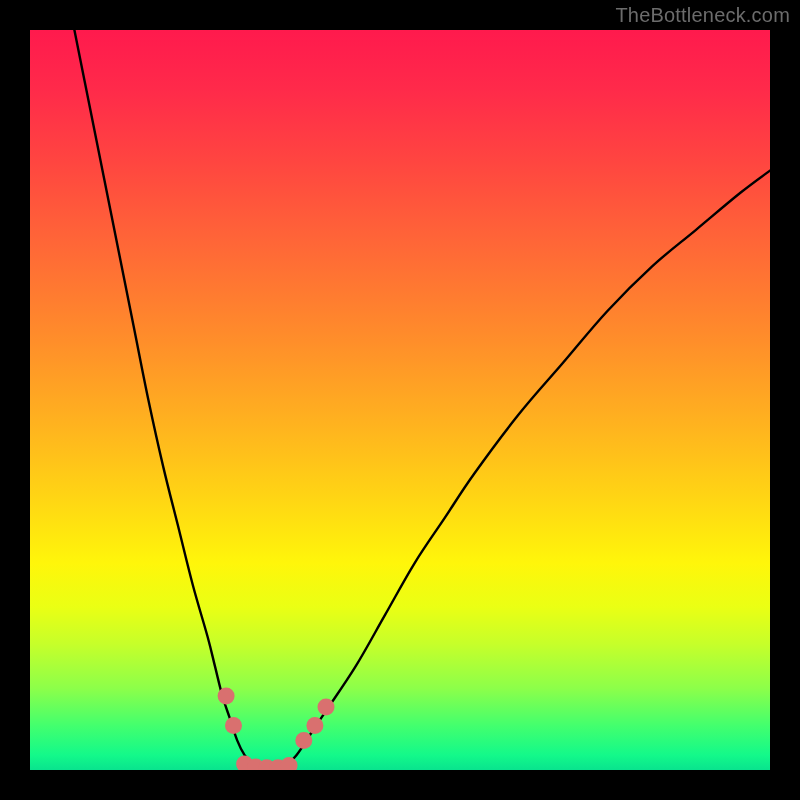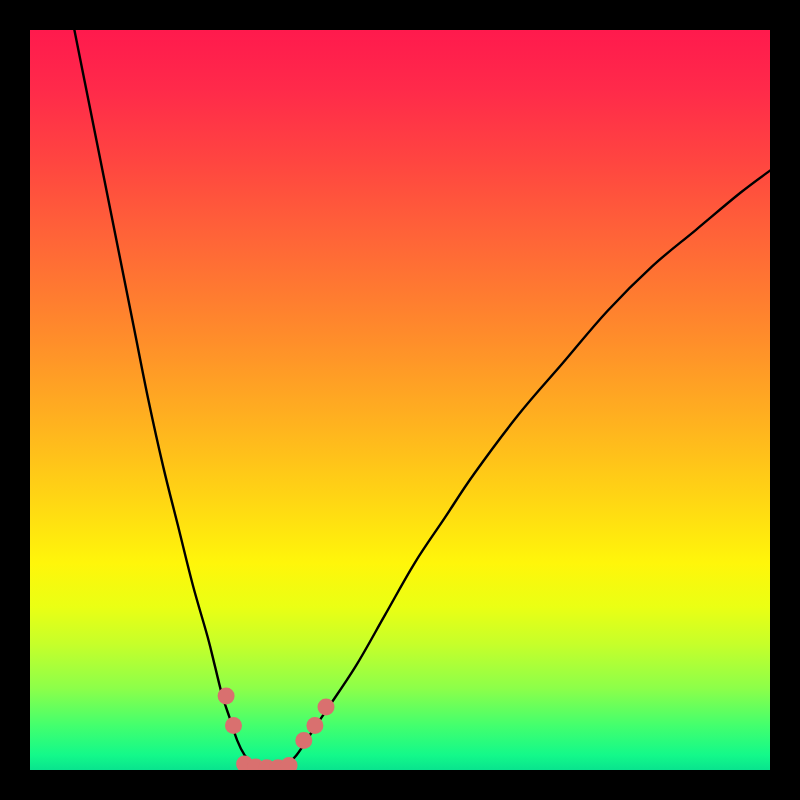--- a/index.html
+++ b/index.html
@@ -56,20 +56,21 @@
     left: 0;
     top: 0;
     width: 740px;
     height: 740px;
   }
 </style>
 </head>
 <body>
 
 <div class="frame">
+  <div class="watermark">TheBottleneck.com</div>
 
   <div class="plot">
     <svg class="overlay" viewBox="0 0 740 740" preserveAspectRatio="none">
       <g id="curves">
           <path d="M 44.40 0.00 C 47.06 13.32, 53.87 47.36, 59.20 74.00 C 64.53 100.64, 68.67 121.36, 74.00 148.00 C 79.33 174.64, 83.47 195.36, 88.80 222.00 C 94.13 248.64, 98.27 269.36, 103.60 296.00 C 108.93 322.64, 113.07 344.69, 118.40 370.00 C 123.73 395.31, 127.87 413.96, 133.20 436.60 C 138.53 459.24, 142.67 474.49, 148.00 495.80 C 153.33 517.11, 157.47 535.02, 162.80 555.00 C 168.13 574.98, 173.60 592.15, 177.60 606.80 C 181.60 621.45, 182.34 625.74, 185.00 636.40 C 187.66 647.06, 189.74 656.68, 192.40 666.00 C 195.06 675.32, 197.14 680.21, 199.80 688.20 C 202.46 696.19, 204.54 703.74, 207.20 710.40 C 209.86 717.06, 211.94 721.20, 214.60 725.20 C 217.26 729.20, 219.34 729.94, 222.00 732.60 C 224.66 735.26, 228.07 738.67, 229.40 740.00" fill="none" stroke="#000000" stroke-width="2.4" stroke-linecap="round" stroke-linejoin="round"></path>
           <path d="M 251.60 740.00 C 254.26 737.34, 261.07 731.86, 266.40 725.20 C 271.73 718.54, 275.87 710.99, 281.20 703.00 C 286.53 695.01, 288.01 692.79, 296.00 680.80 C 303.99 668.81, 314.94 653.72, 325.60 636.40 C 336.26 619.08, 344.54 603.25, 355.20 584.60 C 365.86 565.95, 374.14 550.12, 384.80 532.80 C 395.46 515.48, 403.74 504.38, 414.40 488.40 C 425.06 472.42, 430.68 462.65, 444.00 444.00 C 457.32 425.35, 472.42 404.78, 488.40 384.80 C 504.38 364.82, 516.82 351.65, 532.80 333.00 C 548.78 314.35, 561.22 298.52, 577.20 281.20 C 593.18 263.88, 605.62 251.45, 621.60 236.80 C 637.58 222.15, 650.02 213.12, 666.00 199.80 C 681.98 186.48, 697.08 173.46, 710.40 162.80 C 723.72 152.14, 734.67 144.60, 740.00 140.60" fill="none" stroke="#000000" stroke-width="2.4" stroke-linecap="round" stroke-linejoin="round"></path>
           <path d="M 229.40 740.00 C 230.73 740.00, 234.14 740.00, 236.80 740.00 C 239.46 740.00, 241.54 740.00, 244.20 740.00 C 246.86 740.00, 250.27 740.00, 251.60 740.00" fill="none" stroke="#000000" stroke-width="2.4" stroke-linecap="round" stroke-linejoin="round"></path>
         </g>
       <g id="markers">
           <circle cx="196.10" cy="666.00" r="8.5" fill="#d9706f" stroke="#d9706f" stroke-width="0"></circle>

